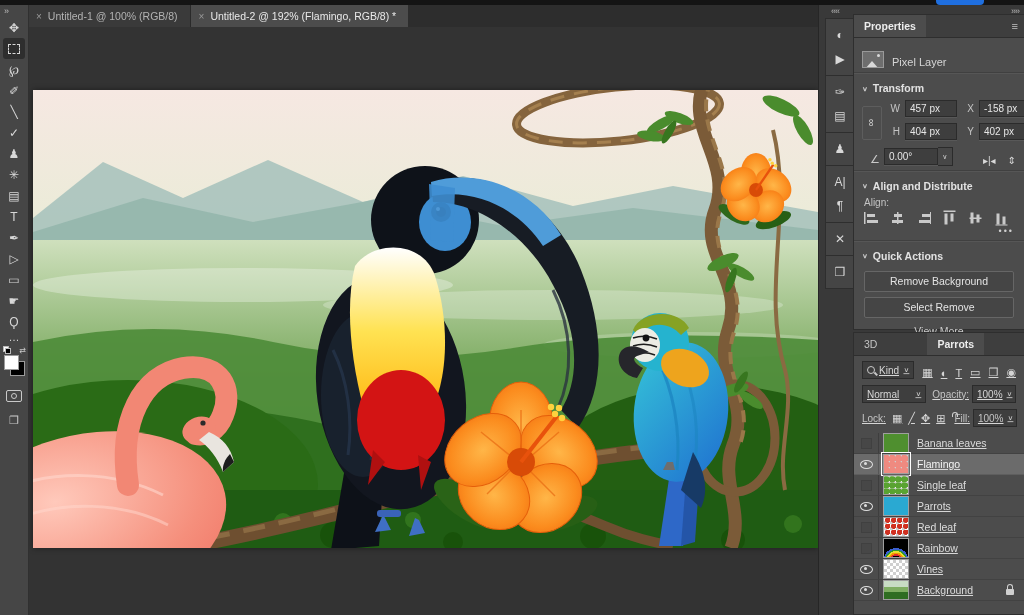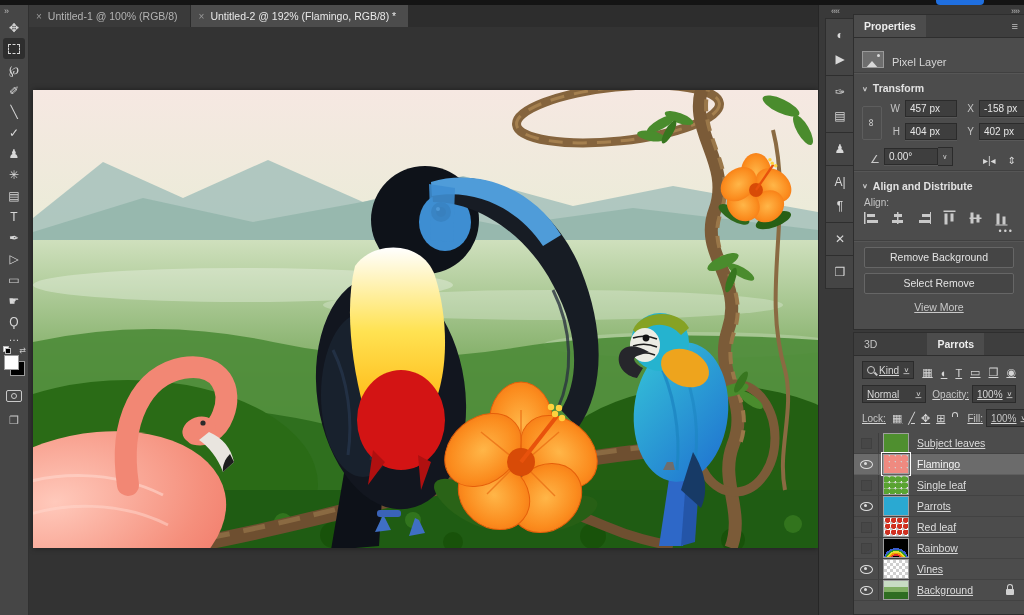--- a/index.html
+++ b/index.html
@@ -461,20 +461,24 @@
               <span class="ai ai-l"></span>
               <span class="ai ai-c"></span>
               <span class="ai ai-r"></span>
               <span class="ai ai-l rot"></span>
               <span class="ai ai-c rot"></span>
               <span class="ai ai-r rot"></span>
             </div>
           <div class="moredots">•••</div>
           <div class="divider"></div>
 
+          <div class="sect">
+            <span class="chev">∨</span>
+            <span>Quick Actions</span>
+          </div>
           <div class="qbtn">Remove Background</div>
           <div class="qbtn">Select Remove</div>
           <a class="vmore">View More</a>
         </div>
       </div>
 
       <div class="pgroup" style="top:332px;height:283px;">
         <div class="phead">
           <div class="ptab">3D</div>
           <div class="ptab active">Parrots</div>
@@ -510,33 +514,33 @@
           </div>
           <div class="lockrow">
             <span>Lock:</span>
             <span id="lockicons" style="display:flex;">
                 <span class="ic">▦</span>
                 <span class="ic">╱</span>
                 <span class="ic">✥</span>
                 <span class="ic">⊞</span>
               </span>
             <span class="lockglyph ic"></span>
-            <span class="lab" style="margin-left:16px;">Fill:</span>
+            <span class="lab" style="margin-left:3px;">Fill:</span>
             <span class="fwell" style="width:34px;margin-left:3px;">
               <span style="font-size:10px;">100%</span>
               <span class="chev" style="margin-left:auto;">∨</span>
             </span>
           </div>
           <div class="llist" id="llist">
               <div class="lrow">
     <span class="eyecell">
                   <span class="eyeicon eye-off"></span>
                 </span>
     <span class="lthumb th-banana"></span>
-    <span class="lname">Subject leaves</span>
+    <span class="lname">Banana leaves</span>
 
   </div>
               <div class="lrow sel">
     <span class="eyecell">
                   <span class="eyeicon eye"></span>
                 </span>
     <span class="lthumb th-flamingo"></span>
     <span class="lname">Flamingo</span>
 
   </div>

